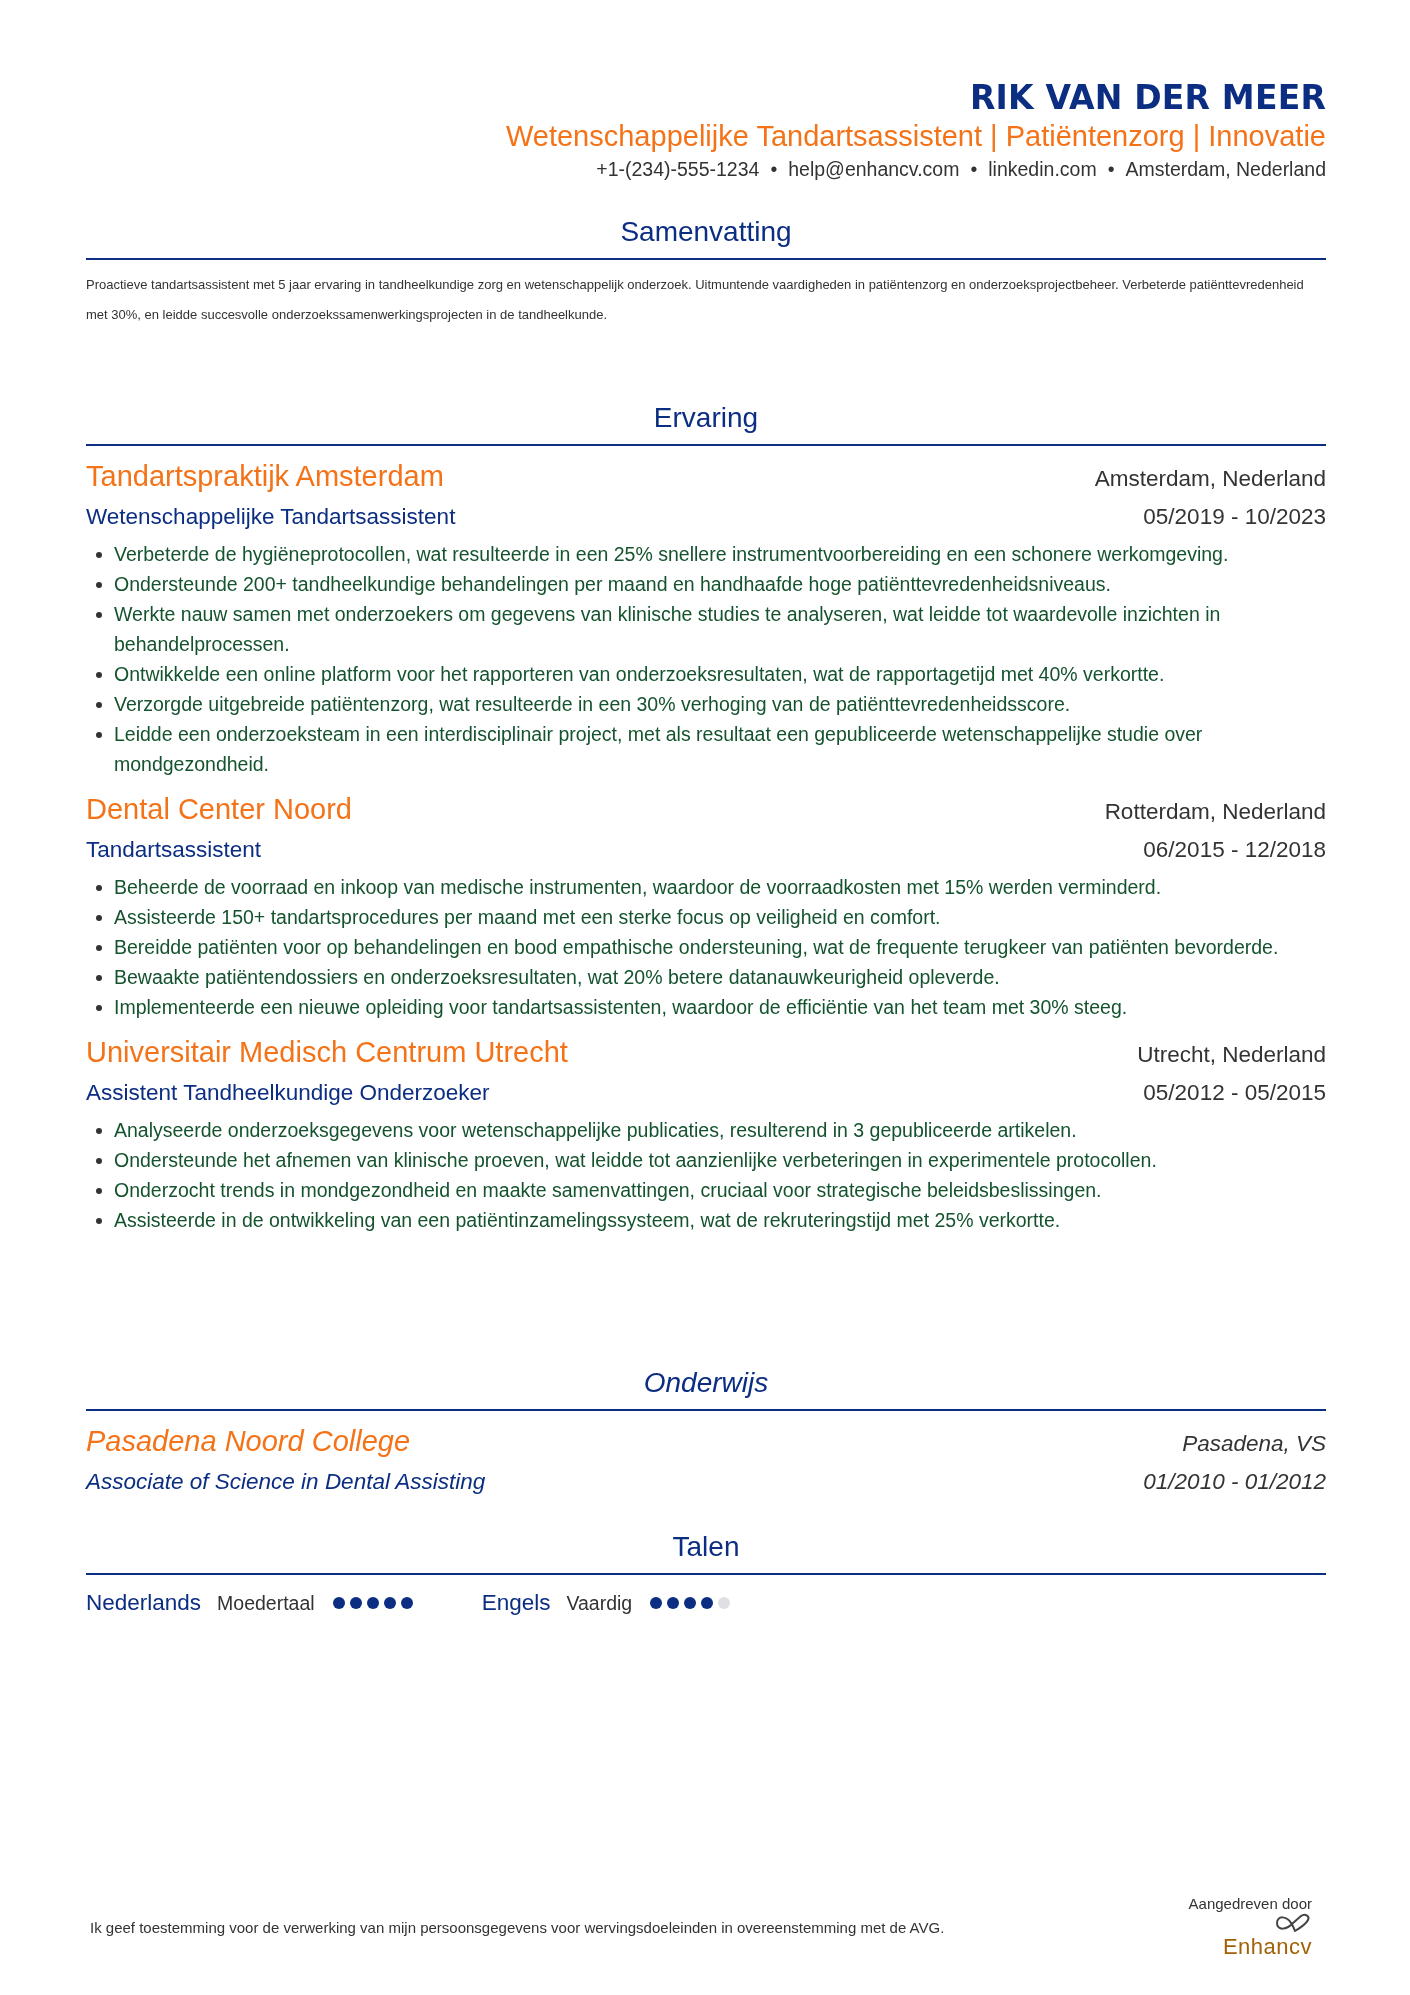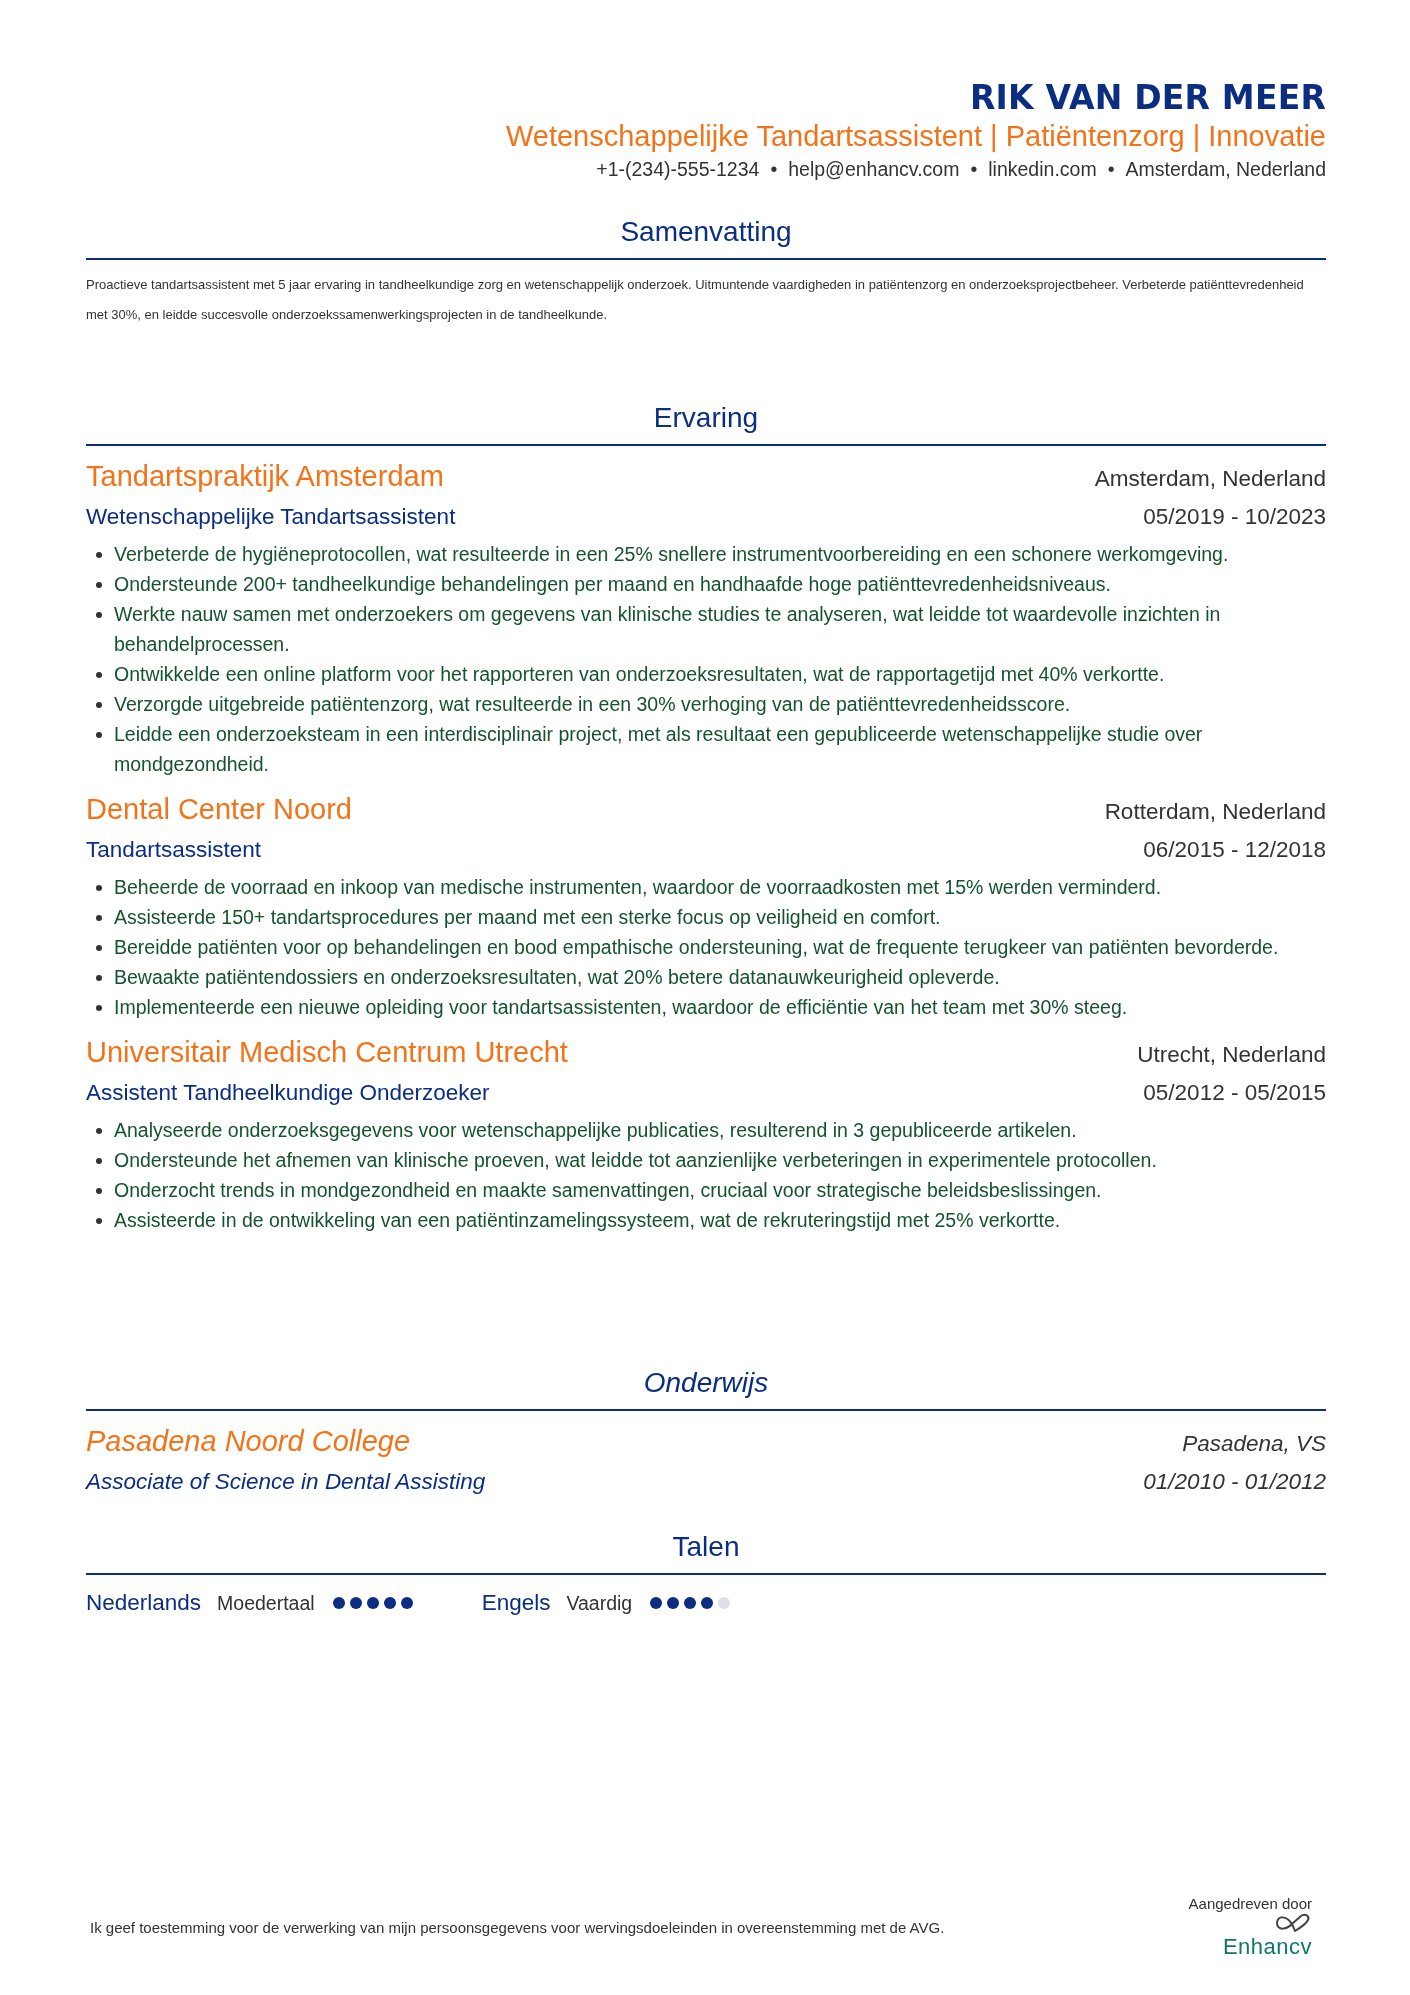--- a/index.html
+++ b/index.html
@@ -153,21 +153,21 @@
       display: flex;
       align-items: flex-end;
       font-size: 15px;
       color: #333;
       margin-right: 18px;
       flex-direction: column;
     }
     .powered .logo { margin-left: 10px; display: flex; align-items: center; }
     .powered .brand {
       font-size: 22px;
-      color: #0f766e;
+      color: #a16207;
       margin-left: 8px;
       letter-spacing: 0.5px;
     }
   </style>
 </head>
 <body>
 
 <div class="page">
 
   <div class="header">

